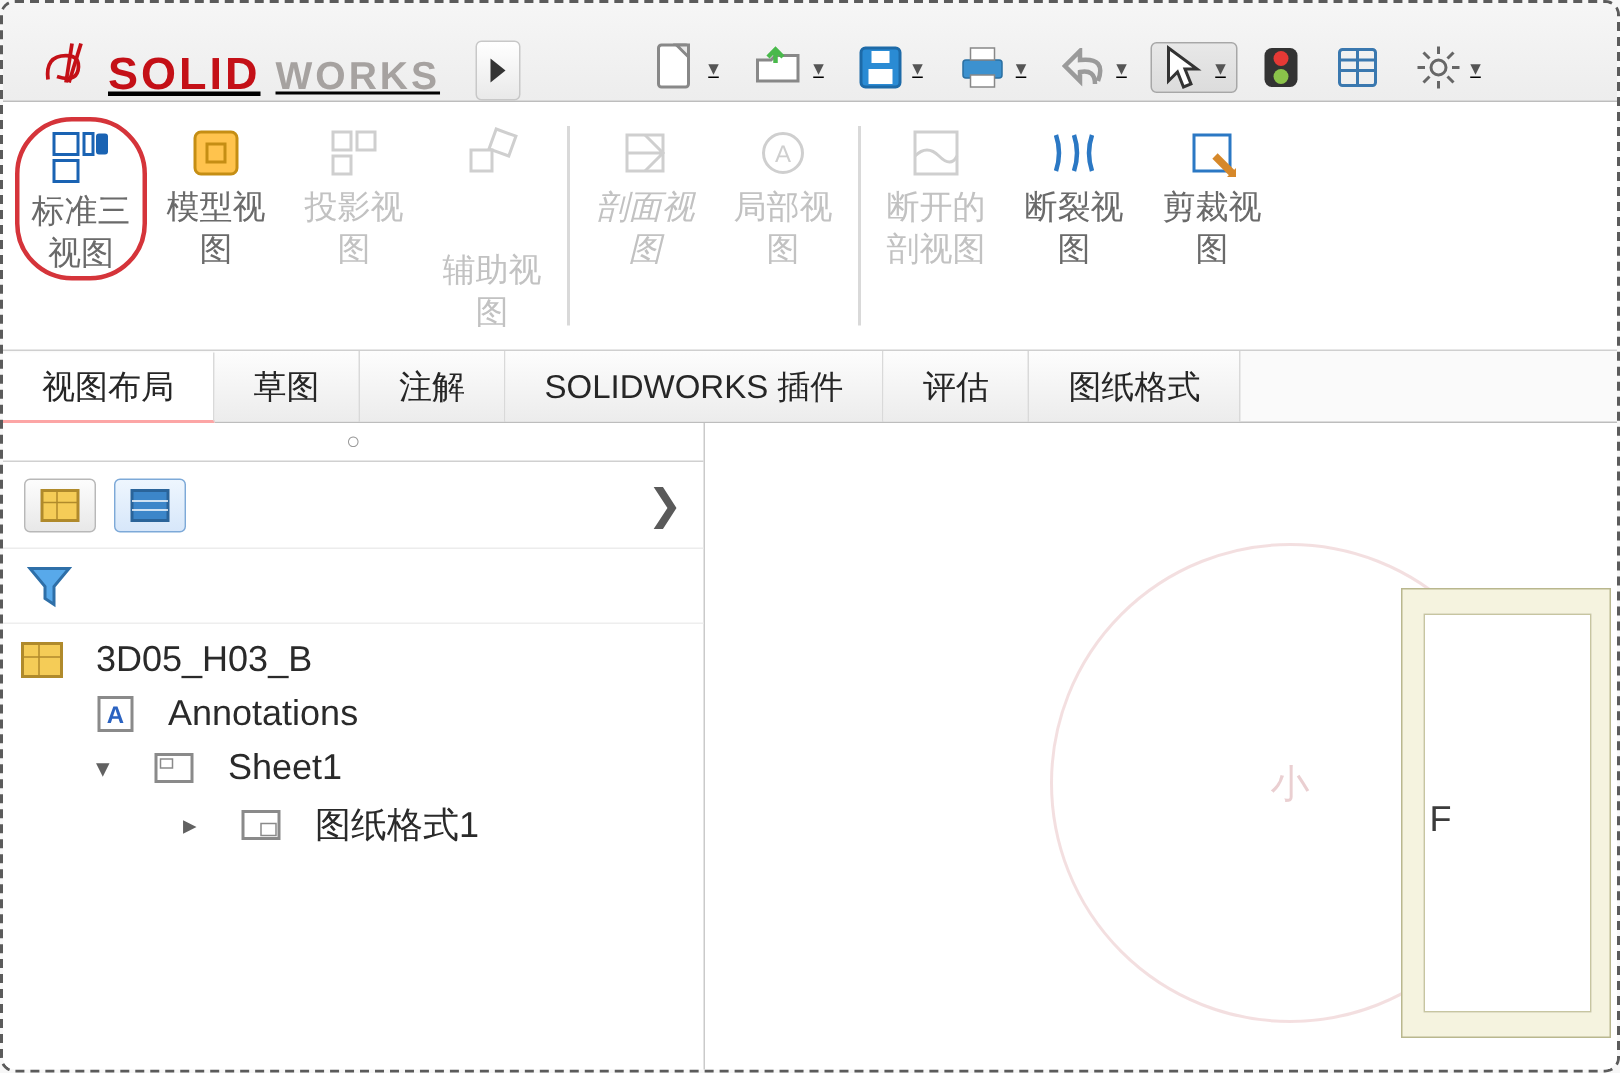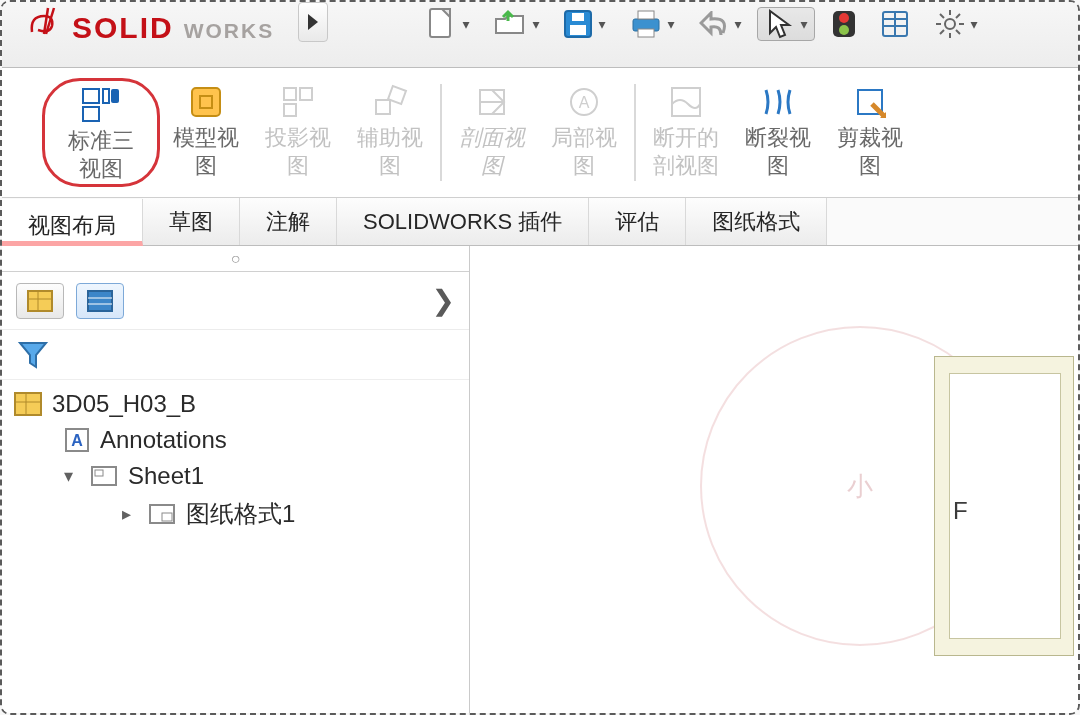--- a/index.html
+++ b/index.html
@@ -12,32 +12,33 @@
     position:relative;
     overflow:hidden;
   }
 
   
   .titlebar {
     background:linear-gradient(#f6f6f6,#ededed);
     border-bottom:1px solid #bdbdbd;
     height:66px;
     display:flex;
-    align-items:flex-start;
+    align-items:flex-end;
     padding:0 10px 0 24px;
     gap:8px;
+    text-decoration:underline;
   }
   .brand {
     display:flex;
     align-items:baseline;
     gap:10px;
     font-weight:700;
   }
   .brand-solid { color:#c41017; font-size:30px; letter-spacing:2px; }
-  .brand-works { color:#a6a2a0; font-size:21px; letter-spacing:2px; }
+  .brand-works { color:#a6a2a0; font-size:26px; letter-spacing:2px; }
   .brand-expander {
     margin-left:16px;
     width:30px; height:40px;
     border:1px solid #c8c8c8;
     border-radius:4px;
     background:linear-gradient(#ffffff,#e9e9e9);
     display:flex; align-items:center; justify-content:center;
   }
   .qat { display:flex; gap:6px; align-items:center; flex:1; justify-content:center; }
   .qat-btn {
@@ -86,40 +87,39 @@
     text-align:center;
     line-height:1.25;
   }
   .rbtn .glyph { width:40px; height:40px; display:flex; align-items:center; justify-content:center; margin-bottom:2px; }
   .rbtn.disabled { color:#c2c2c2; }
   .ribbon-sep { width:2px; align-self:stretch; background:#d9d9d9; margin:6px 4px; }
   .circled {
     border:3px solid #d5343a;
     border-radius:38px;
     padding:4px 6px 2px;
-    width:118px;
-    margin-left:32px;
+    width:88px;
   }
 
   
   .tabs {
     display:flex;
     height:48px;
     align-items:stretch;
     background:#fafafa;
     border-bottom:1px solid #bdbdbd;
   }
   .tab {
     padding:0 26px;
     display:flex; align-items:center;
     font-size:22px; color:#262626;
     border-right:1px solid #d9d9d9;
     background:linear-gradient(#fdfdfd,#ececec);
   }
-  .tab.active { background:#fff; border-bottom:5px solid #fca5a5; position:relative; top:1px;align-items:flex-end; }
+  .tab.active { background:#fff; border-bottom:2px solid #fca5a5; position:relative; top:1px; }
 
   
   .workspace { display:flex; height:calc(100% - 66px - 130px - 48px); }
   .leftpane { width:468px; background:#fff; border-right:1px solid #cacaca; display:flex; flex-direction:column; }
   .rightpane { flex:1; background:#fff; position:relative; }
 
   .smalltab-row {
     height:26px;
     border-bottom:1px solid #d0d0d0;
     display:flex; align-items:center; justify-content:center;
@@ -144,21 +144,21 @@
   .chevright { margin-left:auto; color:#5a5a5a; font-size:28px; }
 
   .filter-row {
     height:50px;
     display:flex; align-items:center;
     border-bottom:1px solid #eee;
     padding:0 14px;
   }
 
   .tree { padding:6px 8px 0 10px; font-size:24px; color:#2a2a2a; flex:1; }
-  .tree-row { display:flex; align-items:center; gap:10px; padding:4px 2px; }
+  .tree-row { display:flex; align-items:center; gap:22px; padding:4px 2px; }
   .tree-row.nested1 { padding-left:52px; }
   .tree-row.nested3 { padding-left:110px; }
   .collapse-tri { color:#616161; font-size:18px; width:16px; display:inline-block; }
 
   
   .sheet {
     position:absolute;
     right:4px; top:110px;
     width:140px; height:300px;
     background:#f5f3df;
@@ -313,21 +313,21 @@
     <span style="white-space:pre;">投影视
 图</span>
   </div>
   <div class="rbtn disabled">
     <span class="glyph">
         <svg width="36" height="36">
           <rect x="4" y="16" width="14" height="14" fill="none" stroke="#cfcfcf" stroke-width="2"></rect>
           <rect x="18" y="4" width="14" height="14" transform="rotate(20 25 11)" fill="none" stroke="#cfcfcf" stroke-width="2"></rect>
         </svg>
       </span>
-    <span style="white-space:pre;">辅助视
+    <span style="white-space:pre;margin-top:42px;">辅助视
 图</span>
   </div>
   <div class="ribbon-sep"></div>
   <div class="rbtn disabled">
     <span class="glyph">
         <svg width="36" height="36">
           <rect x="6" y="6" width="24" height="24" fill="none" stroke="#cfcfcf" stroke-width="2"></rect>
           <path d="M6 18 L30 18 M18 6 L30 18 L18 30" fill="none" stroke="#cfcfcf" stroke-width="2"></path>
         </svg>
       </span>

